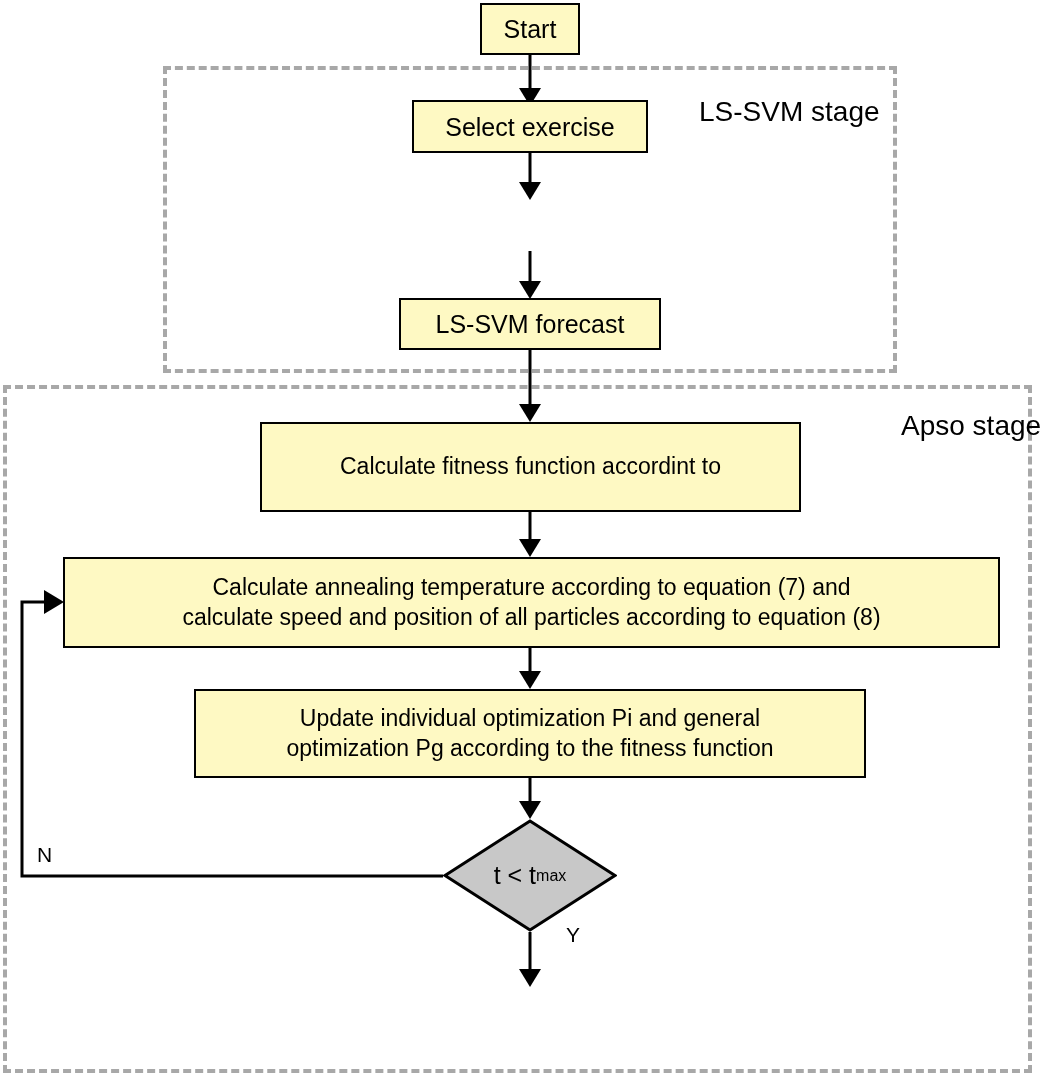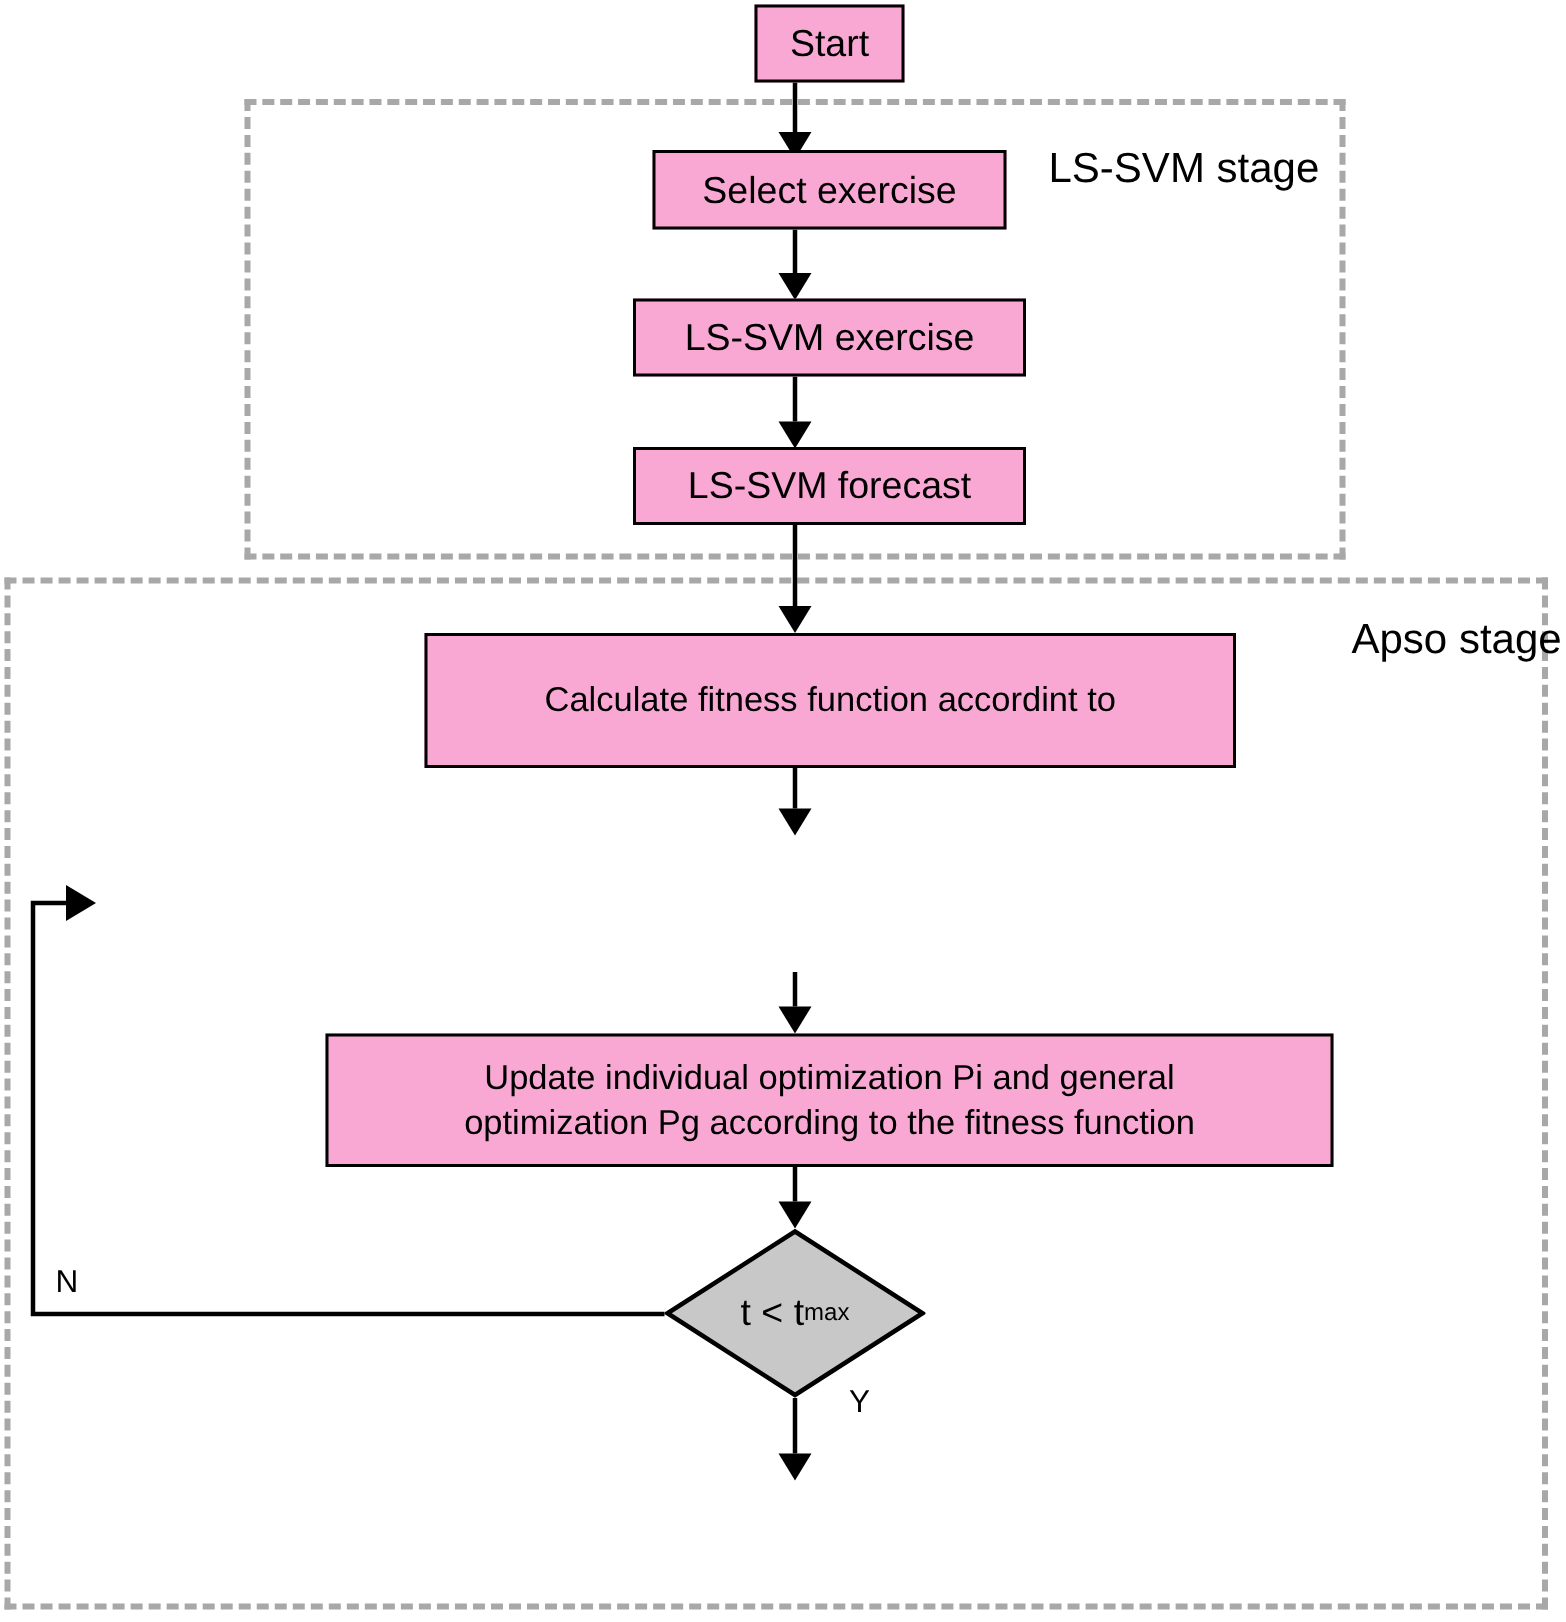--- a/index.html
+++ b/index.html
@@ -13,30 +13,29 @@
   #canvas {
     position: relative;
     width: 1044px;
     height: 1081px;
     background: #ffffff;
     overflow: hidden;
   }
   .node {
     position: absolute;
     box-sizing: border-box;
-    background: #f9a8d4;
+    background: #fef9c3;
     border: 2px solid #000000;
     display: flex;
     align-items: center;
     justify-content: center;
     text-align: center;
     color: #000000;
     line-height: 1.28;
     font-family: "Liberation Sans", sans-serif;
-    margin-left: 23px;
   }
   .node span { display: block; padding: 0 6px; }
   .stage-box {
     position: absolute;
     box-sizing: border-box;
     border: 4px dashed #a8a8a8;
     background: transparent;
     pointer-events: none;
   }
   .stage-label {
@@ -143,32 +142,33 @@
   </svg>
 
   <div class="node" style="left:480px; top:3px; width:100px; height:52px; font-size:25px;">
     <span>Start</span>
   </div>
 
   <div class="node" style="left:412px; top:100px; width:236px; height:53px; font-size:25px;">
     <span>Select exercise</span>
   </div>
 
-  <div class="node" style="left:399px; top:199px; width:262px; height:52px; font-size:25px;">
-    <span>LS-SVM exercise</span>
-  </div>
 
   <div class="node" style="left:399px; top:298px; width:262px; height:52px; font-size:25px;">
     <span>LS-SVM forecast</span>
   </div>
 
   <div class="node" style="left:260px; top:422px; width:541px; height:90px; font-size:23px; flex-direction:column;">
     <span>Calculate fitness function accordint to</span>
   </div>
 
+  <div class="node" style="left:63px; top:557px; width:937px; height:91px; font-size:23px; flex-direction:column;">
+    <span>Calculate annealing temperature according to equation (7) and</span>
+    <span>calculate speed and position of all particles according to equation (8)</span>
+  </div>
 
   <div class="node" style="left:194px; top:689px; width:672px; height:89px; font-size:23px; flex-direction:column;">
     <span>Update individual optimization Pi and general</span>
     <span>optimization Pg according to the fitness function</span>
   </div>
 
   <div class="diamond-wrap" style="left:443px; top:819px; width:174px; height:113px;">
     <svg width="174" height="113" viewBox="0 0 174 113" xmlns="http://www.w3.org/2000/svg">
       <polygon points="87,2 172,56.5 87,111 2,56.5" fill="#c8c8c8" stroke="#000000" stroke-width="3"></polygon>
     </svg>

